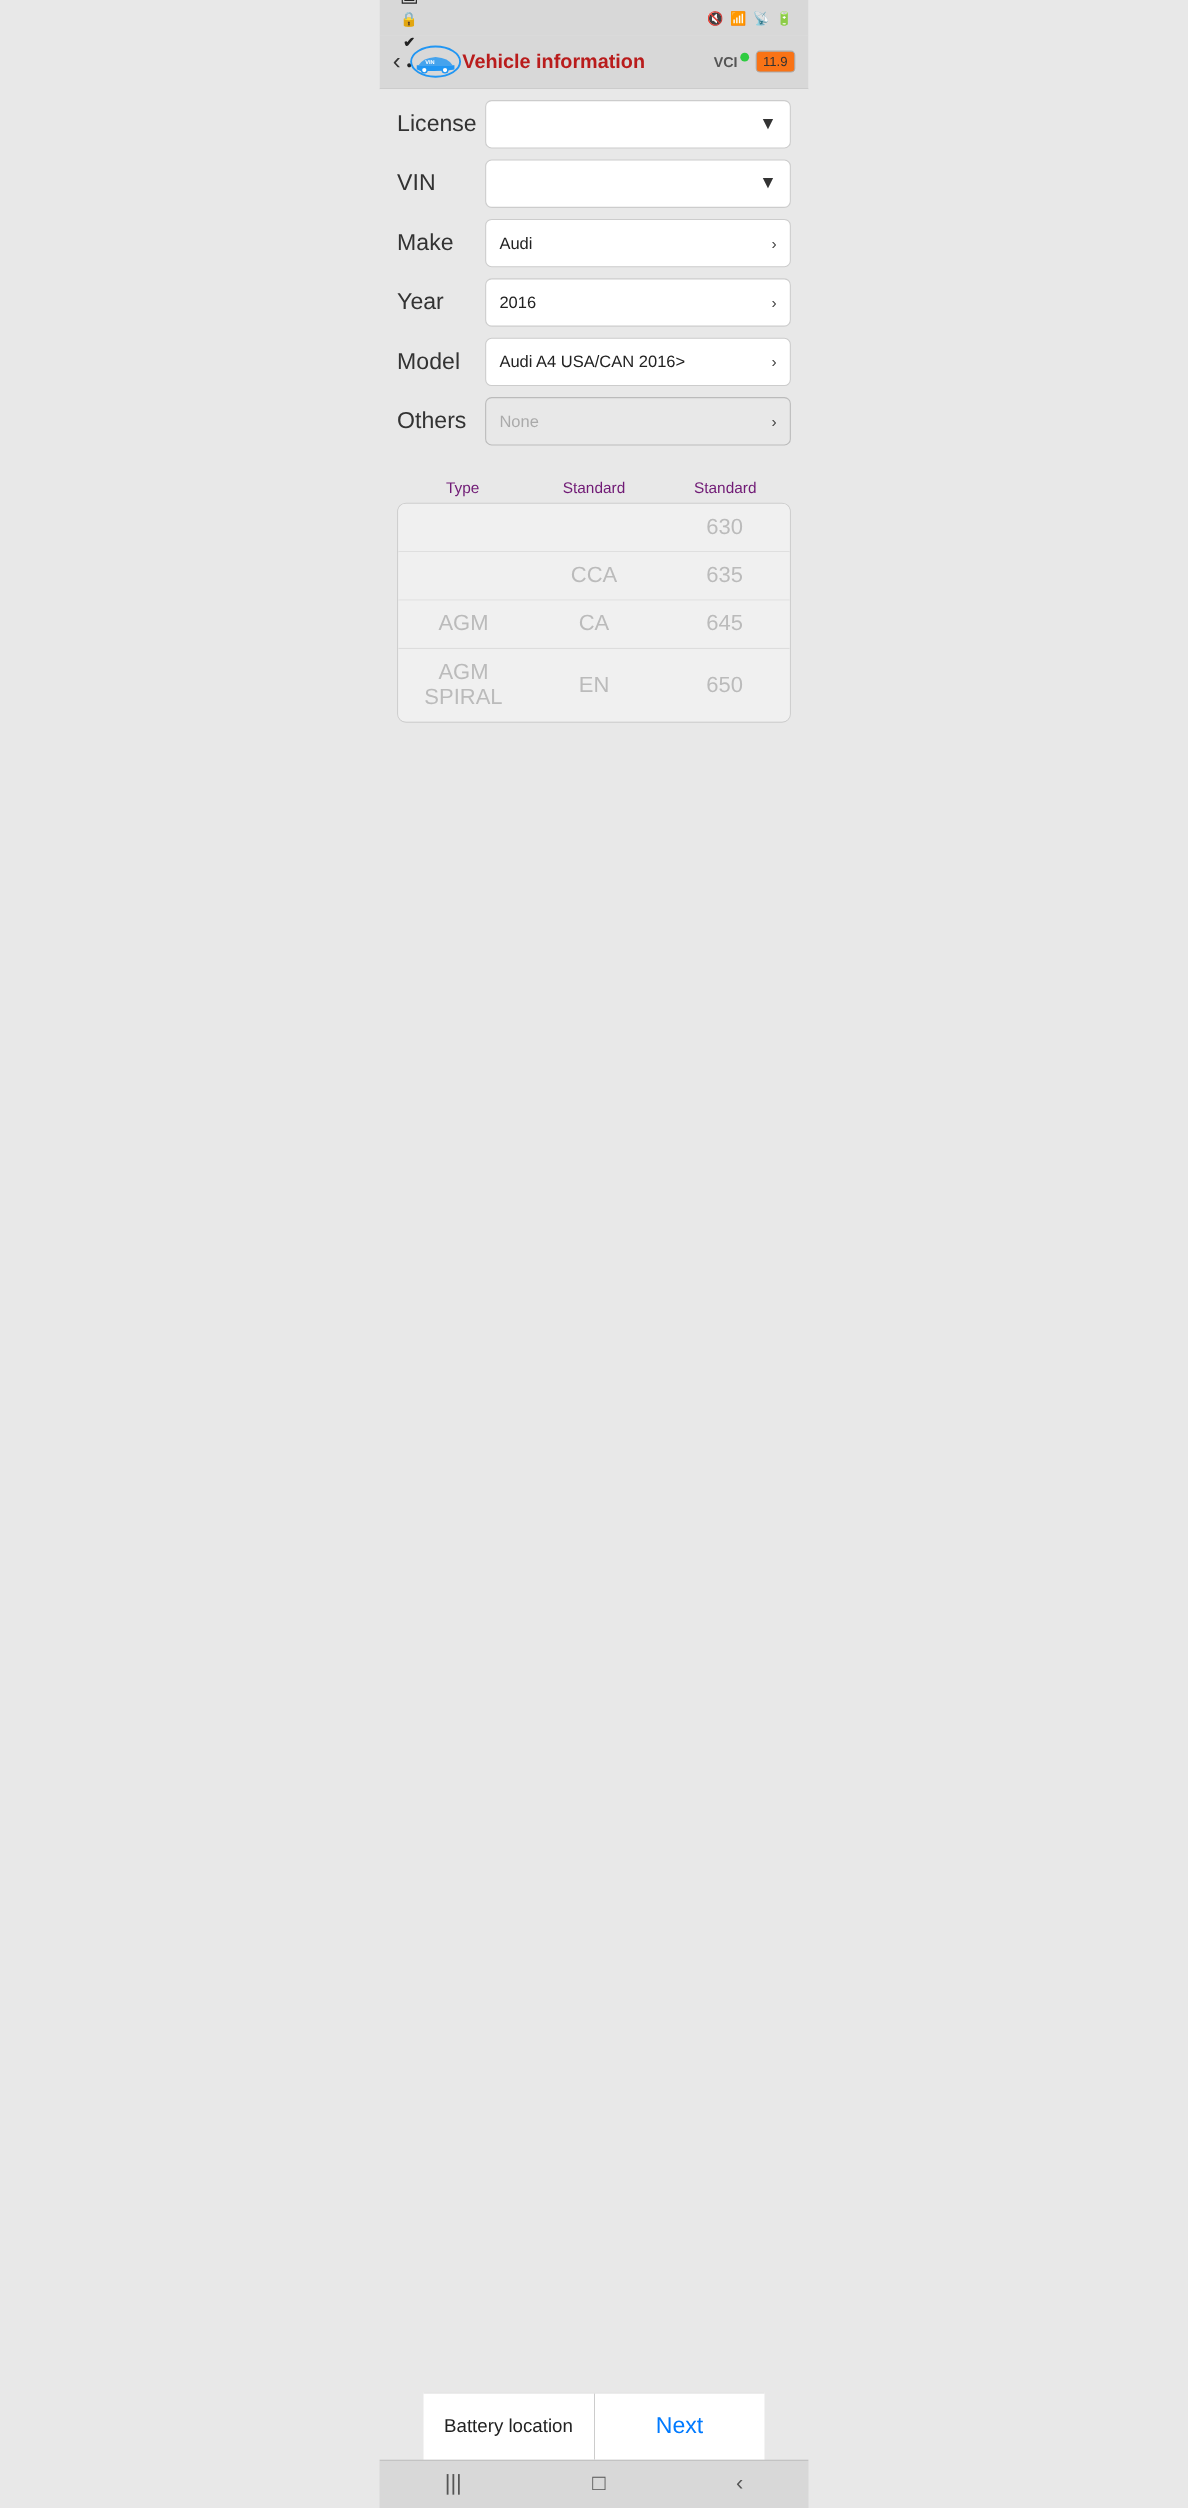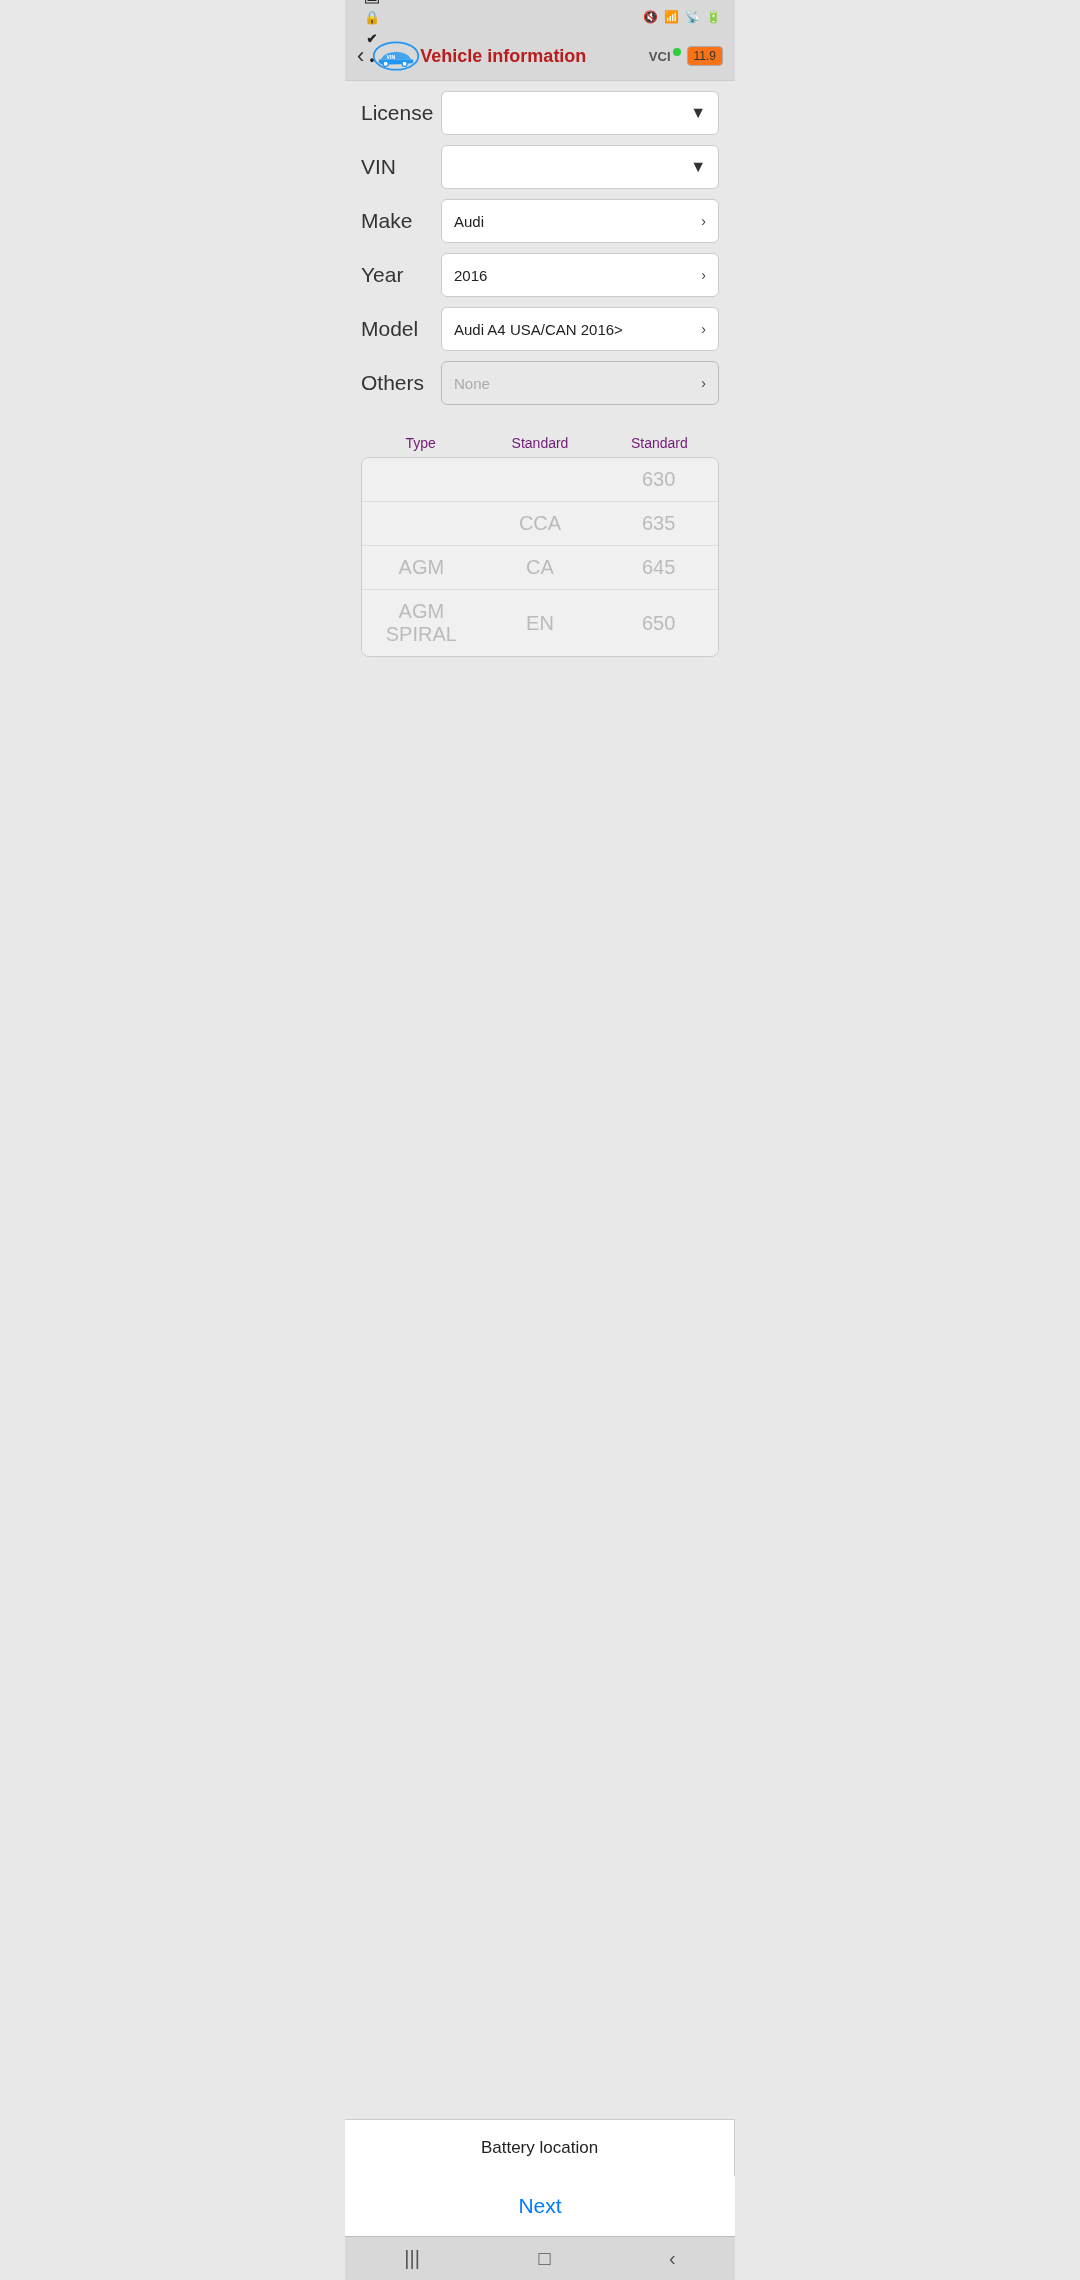--- a/index.html
+++ b/index.html
@@ -203,25 +203,24 @@
       color: #bbb;
       font-size: 20px;
     }
 
     
     .bottom-buttons {
       position: fixed;
       bottom: 44px;
       left: 50%;
       transform: translateX(-50%);
-      width: 390px;
+      width: 310px;
       display: flex;
       border-top: 1px solid #ccc;
       background: #fff;
-      flex-direction: column;
     }
     .btn-battery-location {
       flex: 1;
       padding: 18px 12px;
       background: #fff;
       border: none;
       border-right: 1px solid #ccc;
       font-size: 17px;
       font-weight: 500;
       color: #222;

